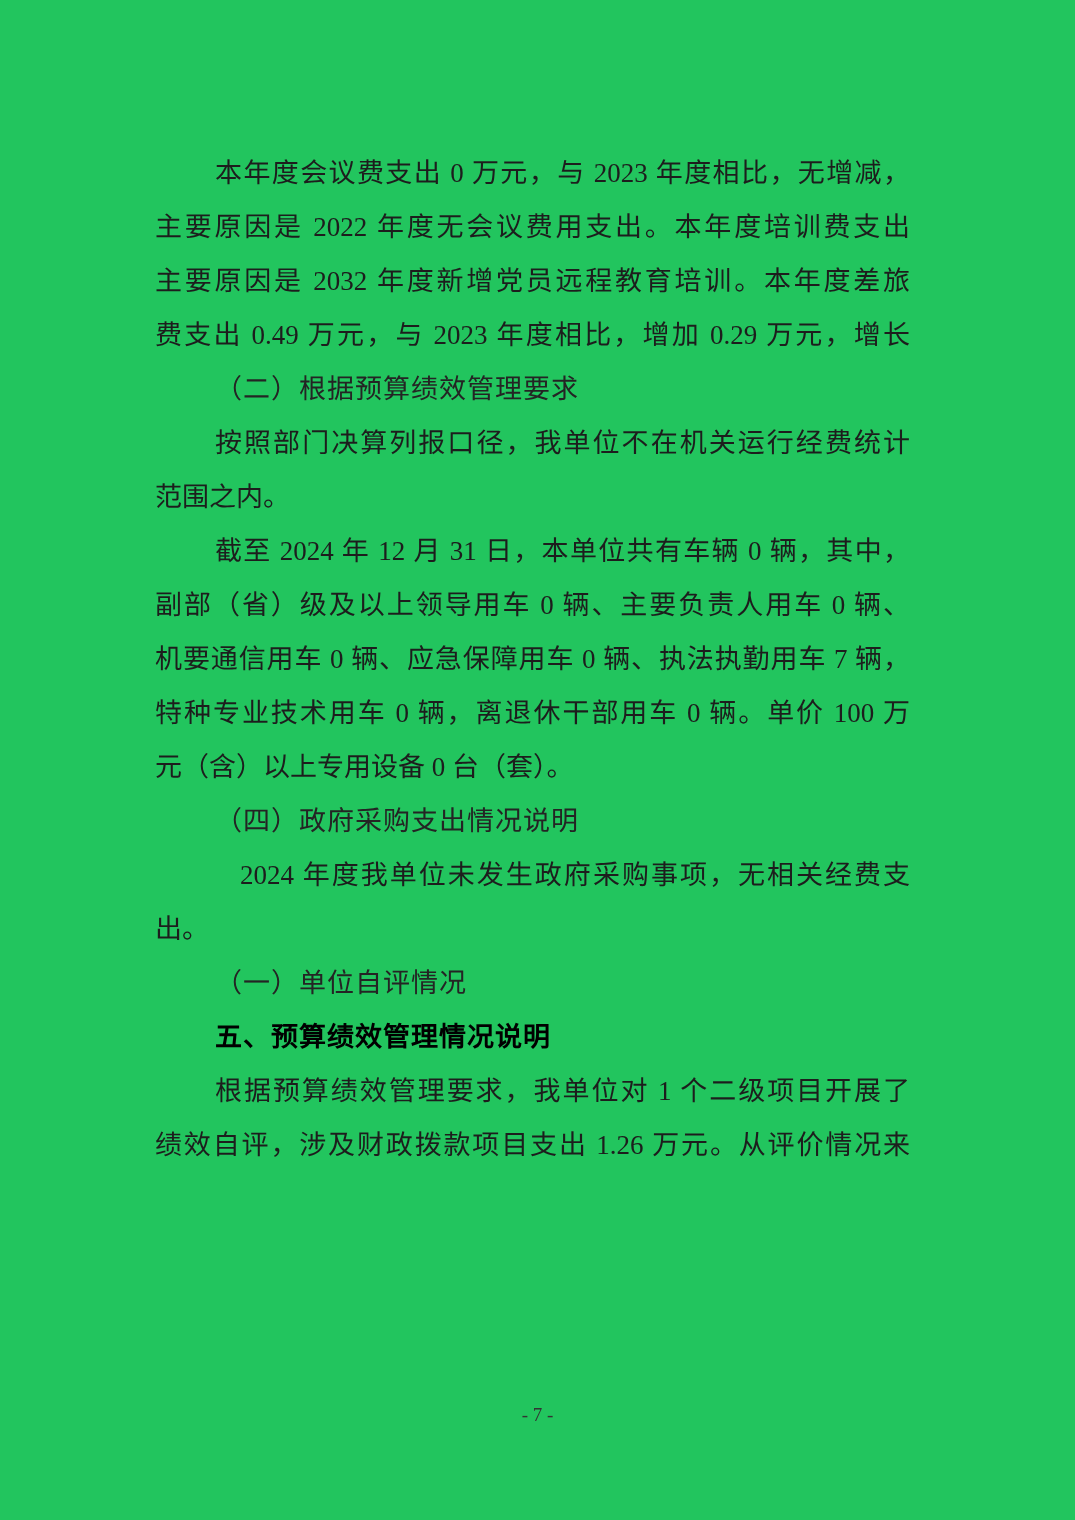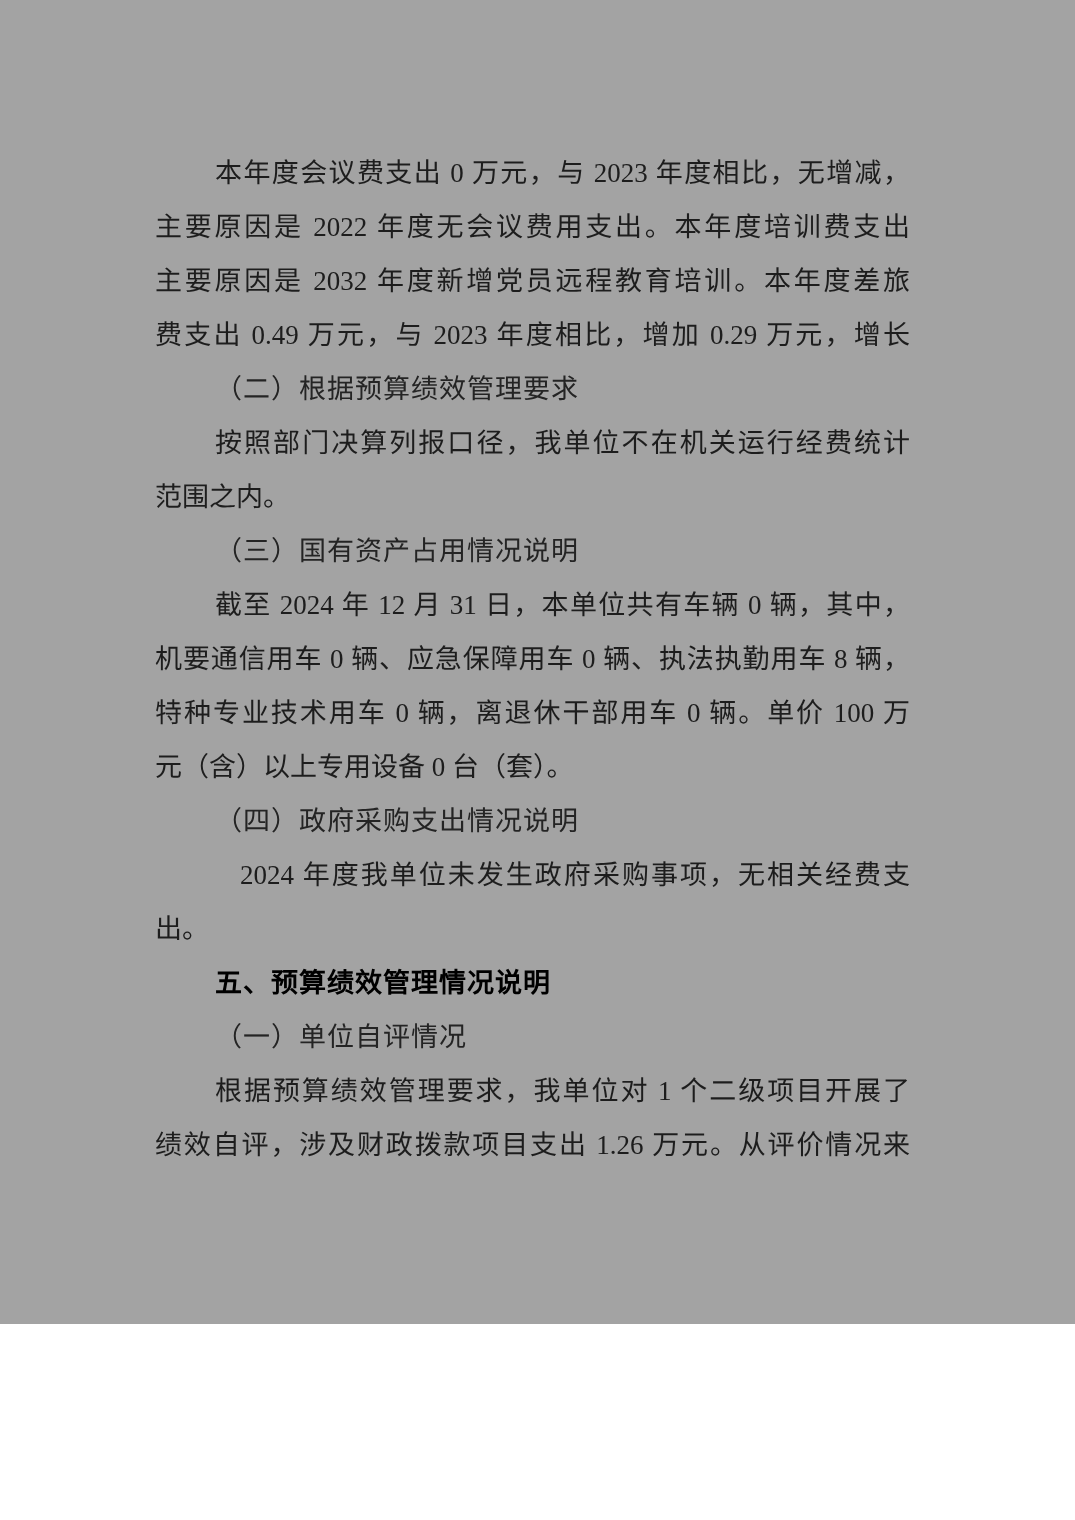--- a/index.html
+++ b/index.html
@@ -3,22 +3,22 @@
 <meta charset="utf-8">
 <style>
   html, body {
     margin: 0;
     padding: 0;
     background: #ffffff;
   }
   .page {
     position: relative;
     width: 1075px;
-    height: 1324px;
-    background: #a3a3a3;
+    height: 1520px;
+    background: #22c55e;
     overflow: hidden;
   }
   .content {
     position: absolute;
     left: 155px;
     top: 146px;
     width: 755px;
   }
   .ln {
     margin: 0;
@@ -68,30 +68,30 @@
 
 <div class="page">
   <main class="content">
     <div class="ln jf in">本年度会议费支出 0 万元，与 2023 年度相比，无增减，</div>
     <div class="ln jf">主要原因是 2022 年度无会议费用支出。本年度培训费支出</div>
     <div class="ln jf">主要原因是 2032 年度新增党员远程教育培训。本年度差旅</div>
     <div class="ln jf">费支出 0.49 万元，与 2023 年度相比，增加 0.29 万元，增长</div>
     <div class="ln in sub">（二）根据预算绩效管理要求</div>
     <div class="ln jf in">按照部门决算列报口径，我单位不在机关运行经费统计</div>
     <div class="ln">范围之内。</div>
-    <div class="ln in sub">（三）国有资产占用情况说明</div>
     <div class="ln jf in">截至 2024 年 12 月 31 日，本单位共有车辆 0 辆，其中，</div>
-    <div class="ln jf">机要通信用车 0 辆、应急保障用车 0 辆、执法执勤用车 8 辆，</div>
+    <div class="ln jf">副部（省）级及以上领导用车 0 辆、主要负责人用车 0 辆、</div>
+    <div class="ln jf">机要通信用车 0 辆、应急保障用车 0 辆、执法执勤用车 7 辆，</div>
     <div class="ln jf">特种专业技术用车 0 辆，离退休干部用车 0 辆。单价 100 万</div>
     <div class="ln">元（含）以上专用设备 0 台（套）。</div>
     <div class="ln in sub">（四）政府采购支出情况说明</div>
     <div class="ln jf in2">2024 年度我单位未发生政府采购事项，无相关经费支</div>
     <div class="ln">出。</div>
+    <div class="ln in sub">（一）单位自评情况</div>
     <div class="ln in hb">五、预算绩效管理情况说明</div>
-    <div class="ln in sub">（一）单位自评情况</div>
     <div class="ln jf in">根据预算绩效管理要求，我单位对 1 个二级项目开展了</div>
     <div class="ln jf">绩效自评，涉及财政拨款项目支出 1.26 万元。从评价情况来</div>
   </main>
 
   <footer class="footer">
     <span>- 7 -</span>
   </footer>
 </div>
 
 </body></html>

